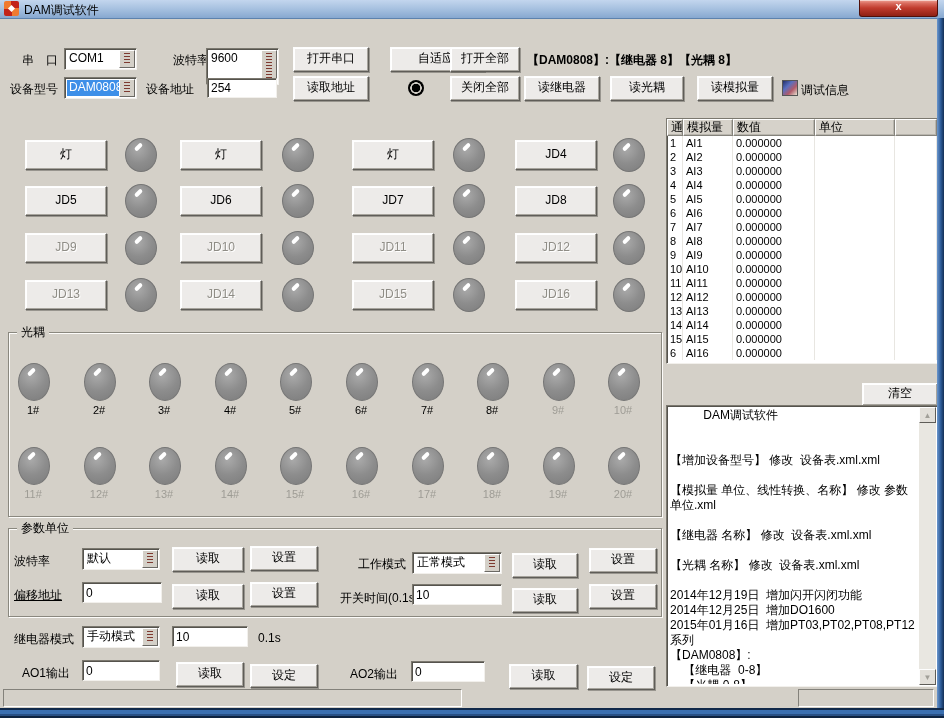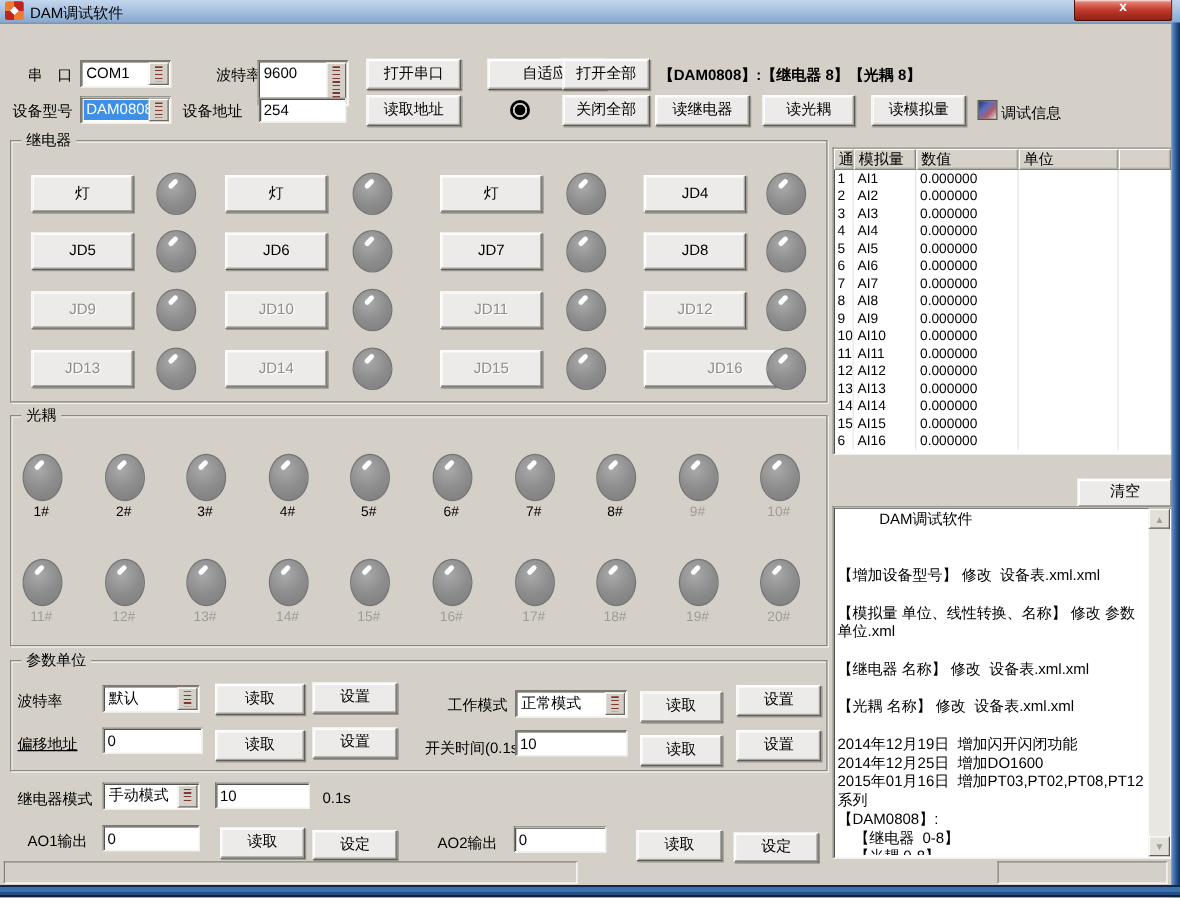--- a/index.html
+++ b/index.html
@@ -107,23 +107,20 @@
   <input class="abs field" style="left: 207px; top: 78px; width: 70px; height: 20px;" value="254">
   <div class="btn" style="left:293px;top:76px;width:74px;height:23px;line-height:21px;">读取地址</div>
   <div class="abs dot-ind"></div>
   <div class="btn" style="left:450px;top:76px;width:68px;height:23px;line-height:21px;">关闭全部</div>
   <div class="btn" style="left:524px;top:76px;width:74px;height:23px;line-height:21px;">读继电器</div>
   <div class="btn" style="left:610px;top:76px;width:72px;height:23px;line-height:21px;">读光耦</div>
   <div class="btn" style="left:697px;top:76px;width:74px;height:23px;line-height:21px;">读模拟量</div>
   <div class="abs dbg-icon"></div>
   <span class="lab" style="left:801px;top:82px;">调试信息</span>
 
-  <div class="abs groupbox" style="left:8px;top:112px;width:652px;height:208px;">
-    <span class="legend">继电器</span>
-  </div>
 
   <div class="abs tablebox" id="analog-table" style="left:666px;top:118px;width:270px;height:244px;">
       <div class="t-head">
         <div class="th" style="width: 16px;">通</div>
         <div class="th" style="width: 50px;">模拟量</div>
         <div class="th" style="width: 82px;">数值</div>
         <div class="th" style="width: 80px;">单位</div>
         <div class="th" style="width: 42px;"></div>
       </div>
       <div class="t-row">
@@ -343,21 +340,21 @@
     <div class="btn disabled" style="left: 352px; top: 233px; width: 80px; height: 28px; line-height: 26px;">JD11</div>
     <div class="led" style="left: 453px; top: 231px; width: 30px; height: 32px;"></div>
     <div class="btn disabled" style="left: 515px; top: 233px; width: 80px; height: 28px; line-height: 26px;">JD12</div>
     <div class="led" style="left: 613px; top: 231px; width: 30px; height: 32px;"></div>
     <div class="btn disabled" style="left: 25px; top: 280px; width: 80px; height: 28px; line-height: 26px;">JD13</div>
     <div class="led" style="left: 125px; top: 278px; width: 30px; height: 32px;"></div>
     <div class="btn disabled" style="left: 180px; top: 280px; width: 80px; height: 28px; line-height: 26px;">JD14</div>
     <div class="led" style="left: 282px; top: 278px; width: 30px; height: 32px;"></div>
     <div class="btn disabled" style="left: 352px; top: 280px; width: 80px; height: 28px; line-height: 26px;">JD15</div>
     <div class="led" style="left: 453px; top: 278px; width: 30px; height: 32px;"></div>
-    <div class="btn disabled" style="left: 515px; top: 280px; width: 80px; height: 28px; line-height: 26px; padding-left: 24px;">JD16</div>
+    <div class="btn disabled" style="left: 515px; top: 280px; width: 80px; height: 28px; line-height: 26px;">JD16</div>
     <div class="led" style="left: 613px; top: 278px; width: 30px; height: 32px;"></div>
     <div class="led" style="left: 18px; top: 363px; width: 30px; height: 36px;"></div>
     <div class="opto-lab" style="left: 13px; top: 404px; width: 40px;">1#</div>
     <div class="led" style="left: 84px; top: 363px; width: 30px; height: 36px;"></div>
     <div class="opto-lab" style="left: 79px; top: 404px; width: 40px;">2#</div>
     <div class="led" style="left: 149px; top: 363px; width: 30px; height: 36px;"></div>
     <div class="opto-lab" style="left: 144px; top: 404px; width: 40px;">3#</div>
     <div class="led" style="left: 215px; top: 363px; width: 30px; height: 36px;"></div>
     <div class="opto-lab" style="left: 210px; top: 404px; width: 40px;">4#</div>
     <div class="led" style="left: 280px; top: 363px; width: 30px; height: 36px;"></div>

